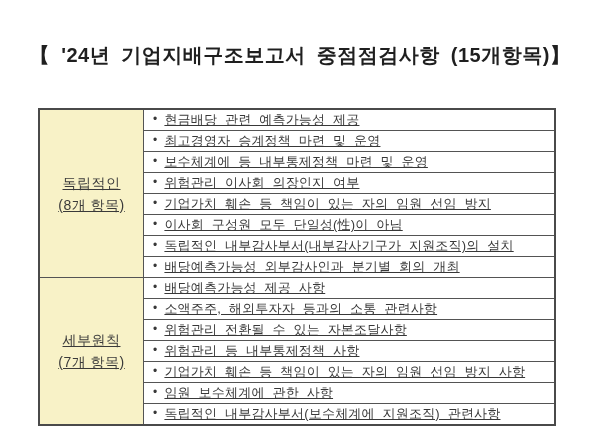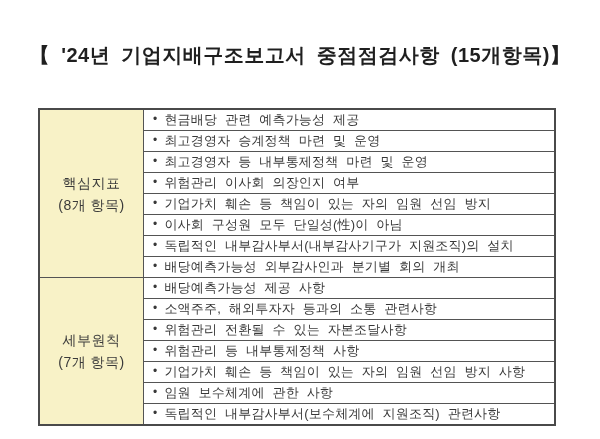--- a/index.html
+++ b/index.html
@@ -34,20 +34,21 @@
     width: 518px;
     height: 308px;
     border-collapse: collapse;
     table-layout: fixed;
   }
   table.inspection-table {
     border: 2px solid #4a4a4a;
   }
   table.inspection-table td {
     border: 1px solid #545454;
+    text-decoration: underline;
   }
   td.section-head {
     width: 101px;
     background: #f8f2c7;
     text-align: center;
     vertical-align: middle;
     font-size: 14px;
     color: #3a3a3a;
     letter-spacing: 0.5px;
   }
@@ -77,30 +78,30 @@
 </head>
 <body>
 
 <div class="page-title">【 '24년 기업지배구조보고서 중점점검사항 (15개항목)】</div>
 
 <table class="inspection-table">
   <tbody>
 
     <tr>
       <td class="section-head" rowspan="8">
-        <span class="head-line">핵심지표</span>
+        <span class="head-line">독립적인</span>
         <span class="head-line">(8개 항목)</span>
       </td>
       <td class="item-cell"><span class="bullet">•</span><span>현금배당 관련 예측가능성 제공</span></td>
     </tr>
     <tr>
       <td class="item-cell"><span class="bullet">•</span><span>최고경영자 승계정책 마련 및 운영</span></td>
     </tr>
     <tr>
-      <td class="item-cell"><span class="bullet">•</span><span>최고경영자 등 내부통제정책 마련 및 운영</span></td>
+      <td class="item-cell"><span class="bullet">•</span><span>보수체계에 등 내부통제정책 마련 및 운영</span></td>
     </tr>
     <tr>
       <td class="item-cell"><span class="bullet">•</span><span>위험관리 이사회 의장인지 여부</span></td>
     </tr>
     <tr>
       <td class="item-cell"><span class="bullet">•</span><span>기업가치 훼손 등 책임이 있는 자의 임원 선임 방지</span></td>
     </tr>
     <tr>
       <td class="item-cell"><span class="bullet">•</span><span>이사회 구성원 모두 단일성(性)이 아님</span></td>
     </tr>

